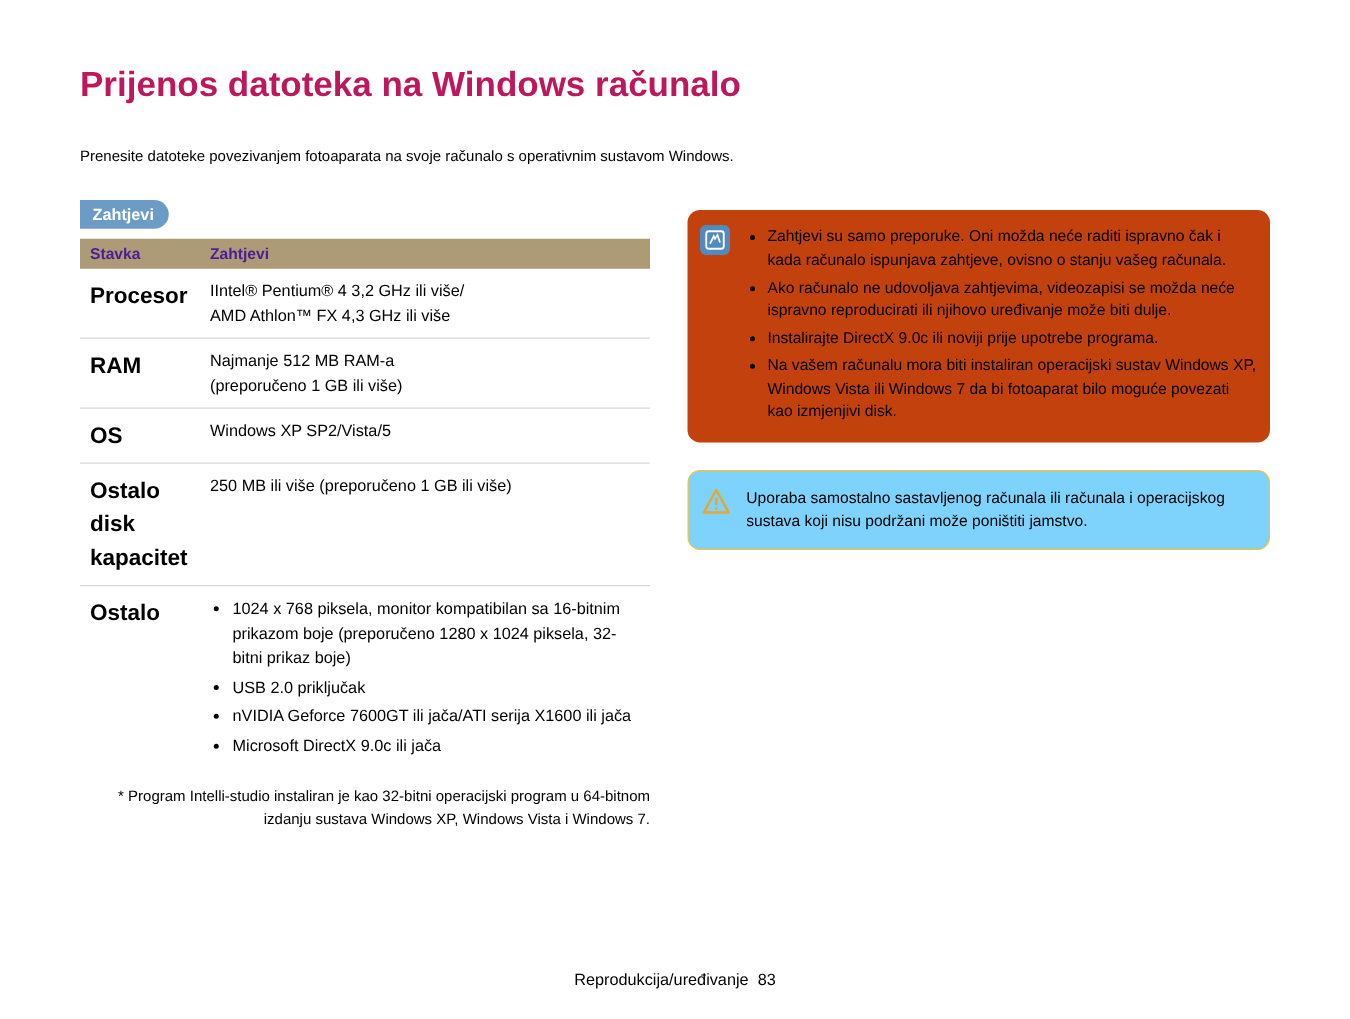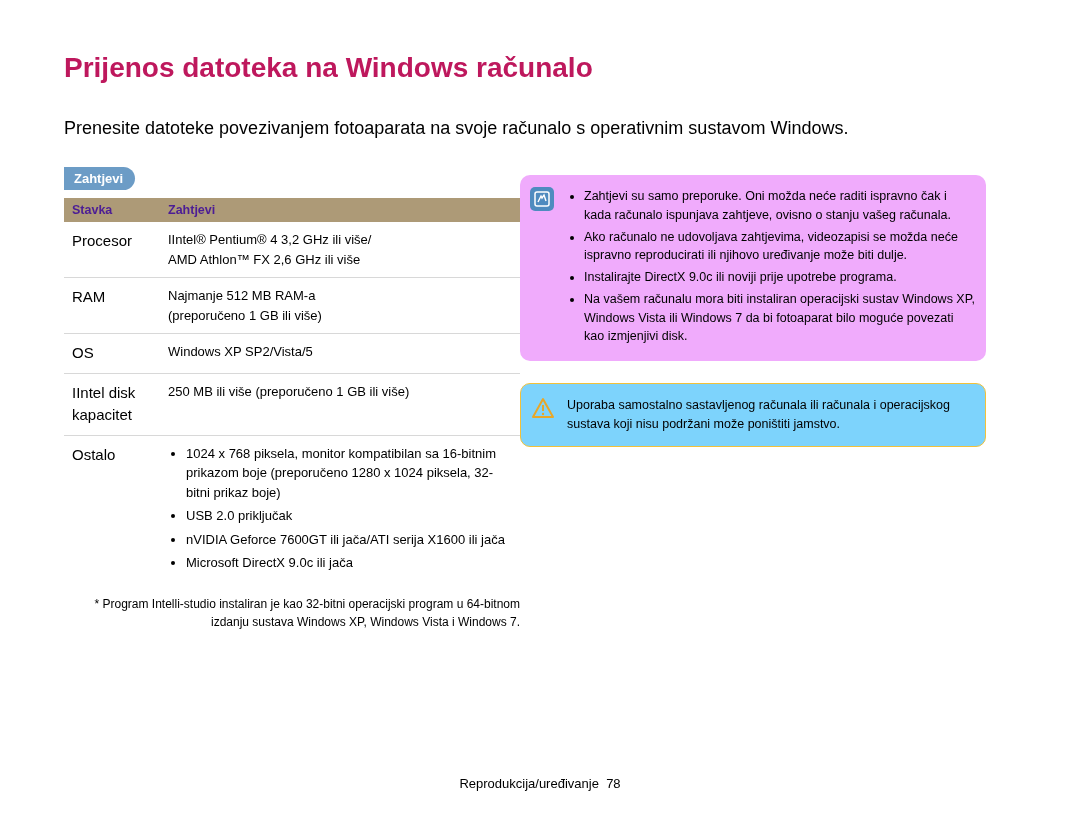--- a/index.html
+++ b/index.html
@@ -12,26 +12,27 @@
     position: relative;
     padding: 52px 64px 0 64px;
   }
   .title {
     color: #be185d;
     font-size: 28px;
     font-weight: bold;
     margin-bottom: 10px;
   }
   .intro {
-    font-size: 18px;
+    font-size: 12px;
     margin-bottom: 28px;
     margin-top: 34px;
   }
   .columns {
     display: flex;
+    gap: 30px;
   }
   .left {
     width: 456px;
   }
   .right {
     width: 466px;
     padding-top: 8px;
   }
   .section-tab {
     display: inline-block;
@@ -58,22 +59,22 @@
     font-size: 12.5px;
   }
   thead th:first-child { width: 96px; }
   tbody td {
     padding: 8px 8px;
     vertical-align: top;
     border-bottom: 1px solid #d8d8d8;
     line-height: 1.5;
   }
   tbody td:first-child {
-    font-weight: normal;
-    font-size: 15px;
+    font-weight: bold;
+    font-size: 18px;
   }
   tbody tr:last-child td { border-bottom: none; }
   .cell-list { list-style: disc; padding-left: 18px; }
   .cell-list li { margin-bottom: 4px; }
   .footnote {
     font-size: 12px;
     line-height: 1.5;
     margin-top: 10px;
     padding-left: 10px;
     text-indent: -7px;
@@ -81,21 +82,21 @@
   }
   .callout {
     display: flex;
     gap: 12px;
     border-radius: 10px;
     padding: 12px 10px 12px 10px;
     margin-bottom: 22px;
     font-size: 12.5px;
     line-height: 1.5;
   }
-  .callout.info { background: #f0abfc; }
+  .callout.info { background: #c2410c; }
   .callout.warn { border: 1px solid #f2c13a; background: #7dd3fc; }
   .callout-list { list-style: disc; padding-left: 18px; }
   .callout-list li { margin-bottom: 3px; }
   .icon-box {
     width: 24px; height: 24px;
     flex-shrink: 0;
     border-radius: 5px;
     display: flex;
     align-items: center;
     justify-content: center;
@@ -125,37 +126,37 @@
         <tr>
           <th>Stavka</th>
           <th>Zahtjevi</th>
         </tr>
       </thead>
       <tbody>
         <tr>
           <td>Procesor</td>
           <td>
             <span>IIntel® Pentium® 4 3,2 GHz ili više/</span><br>
-            <span>AMD Athlon™ FX 2,6 GHz ili više</span>
+            <span>AMD Athlon™ FX 4,3 GHz ili više</span>
           </td>
         </tr>
         <tr>
           <td>RAM</td>
           <td>
             <span>Najmanje 512 MB RAM-a</span><br>
             <span>(preporučeno 1 GB ili više)</span>
           </td>
         </tr>
         <tr>
           <td>OS</td>
           <td>Windows XP SP2/Vista/5</td>
         </tr>
         <tr>
           <td>
-            <span>IIntel disk</span><br>
+            <span>Ostalo disk</span><br>
             <span>kapacitet</span>
           </td>
           <td>250 MB ili više (preporučeno 1 GB ili više)</td>
         </tr>
         <tr>
           <td>Ostalo</td>
           <td>
             <ul class="cell-list">
               <li>1024 x 768 piksela, monitor kompatibilan sa 16-bitnim prikazom boje (preporučeno 1280 x 1024 piksela, 32-bitni prikaz boje)</li>
               <li>USB 2.0 priključak</li>
@@ -193,14 +194,14 @@
             <line x1="12" y1="9" x2="12" y2="15" stroke="#e8a728" stroke-width="2"></line>
             <circle cx="12" cy="18" r="1.2" fill="#e8a728"></circle>
           </svg>
       </div>
       <div>Uporaba samostalno sastavljenog računala ili računala i operacijskog sustava koji nisu podržani može poništiti jamstvo.</div>
     </div>
   </div>
 </div>
 
 <div class="footer">
-  <span>Reprodukcija/uređivanje</span>&nbsp;&nbsp;<span>78</span>
+  <span>Reprodukcija/uređivanje</span>&nbsp;&nbsp;<span>83</span>
 </div>
 
 </body></html>

